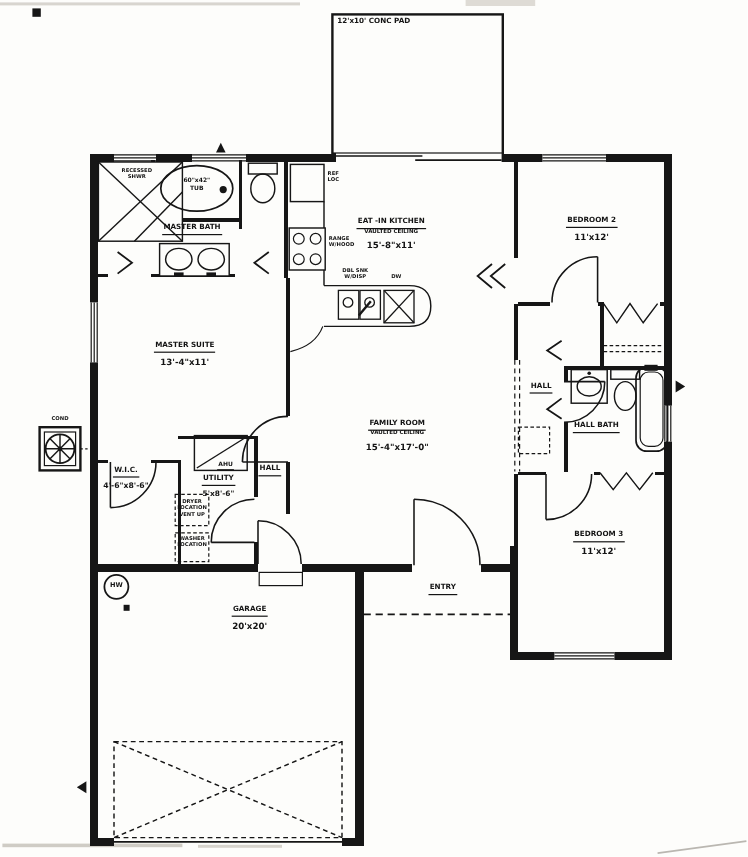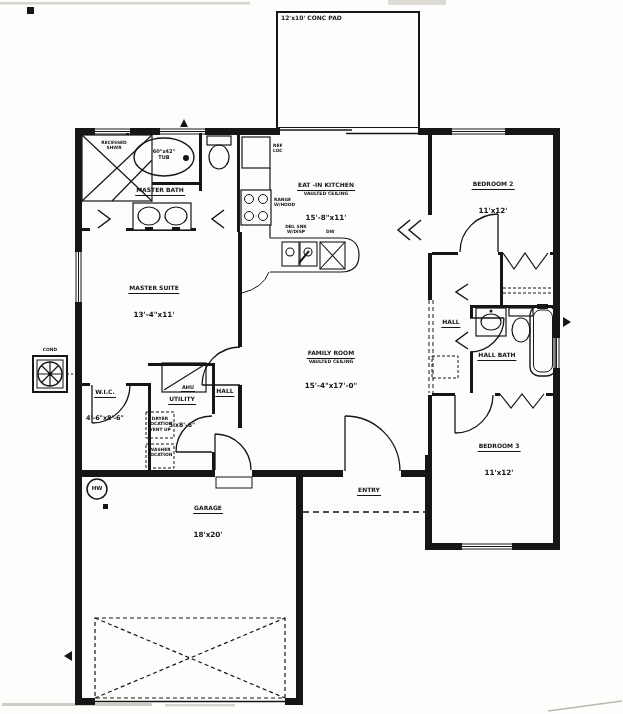--- a/index.html
+++ b/index.html
@@ -5,21 +5,21 @@
   html,body{margin:0;padding:0;background:#ffffff;}
   .stage{position:relative;width:623px;height:714px;background:#fdfdfb;font-family:"DejaVu Sans",sans-serif;overflow:hidden;}
   .stage svg{position:absolute;left:0;top:0;}
   .lbl{position:absolute;color:#141414;font-weight:700;transform:translateX(-50%);text-align:center;line-height:1.25;white-space:nowrap;z-index:5;}
   .la{transform:none;text-align:left;}
   .pre{white-space:pre-line;}
   .nm{display:inline-block;border-bottom:1px solid #141414;padding:0 1px 1px 1px;}
   .s6{font-size:6px;}
   .s5{font-size:5px;}
   .s45{font-size:4.4px;line-height:1.2;}
-  .dims{display:block;font-size:7.2px;margin-top:16px;}
+  .dims{display:block;font-size:7.2px;margin-top:3px;}
   .note{display:block;font-size:4.6px;margin-top:0.5px;}
 </style>
 </head>
 <body>
 
 <div class="stage">
 
   <svg width="623" height="714" viewBox="0 0 623 714">
 
     <g stroke="none">
@@ -337,19 +337,19 @@
   <div class="lbl pre s45" style="left:160px;top:416px;">DRYER
 LOCATION
 VENT UP</div>
   <div class="lbl pre s45" style="left:160px;top:447px;">WASHER
 LOCATION</div>
 
   <div class="lbl s6" style="left:369px;top:486px;"><span class="nm">ENTRY</span></div>
 
   <div class="lbl s6" style="left:208px;top:504px;">
     <span class="nm">GARAGE</span>
-    <span class="dims">18'x20'</span>
+    <span class="dims">20'x20'</span>
   </div>
 
   <div class="lbl s45" style="left:50px;top:347px;">COND</div>
   <div class="lbl" style="left:97px;top:485px;font-size:5.5px;">HW</div>
 
 </div>
 
 </body></html>

